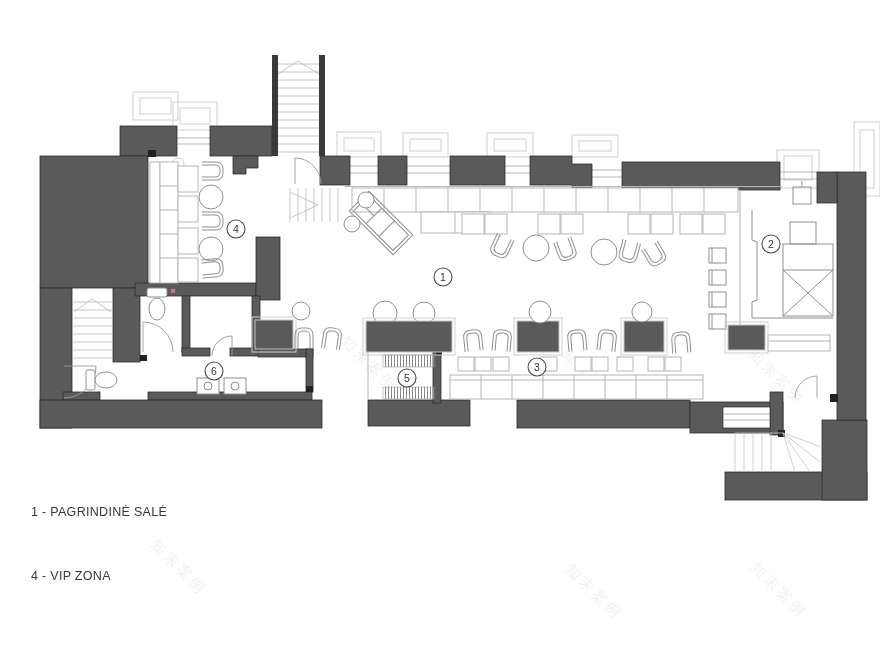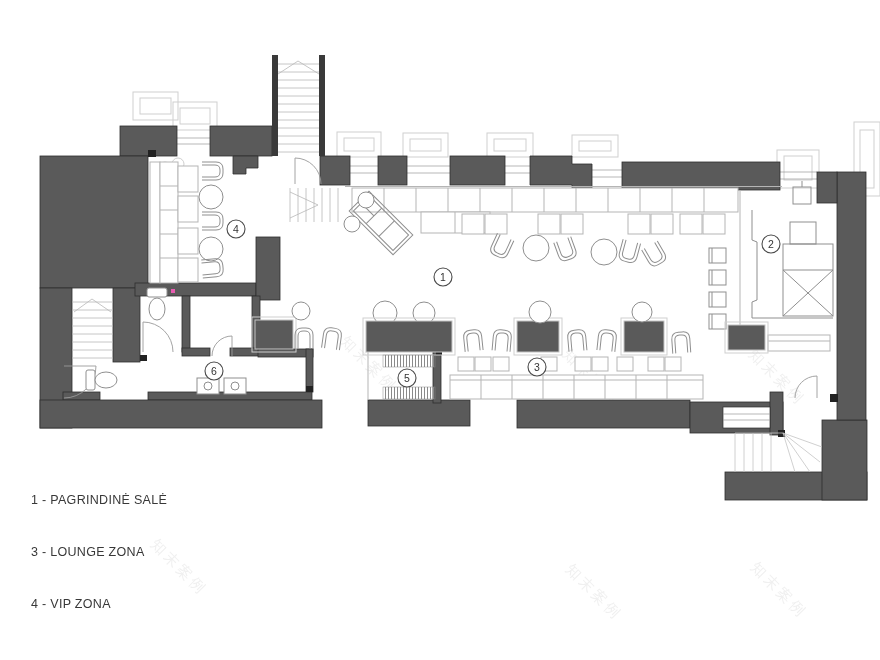--- a/index.html
+++ b/index.html
@@ -1,21 +1,21 @@
 <!DOCTYPE html>
 <html><head>
 <meta charset="utf-8">
 <style>
   html,body{margin:0;padding:0;background:#ffffff;}
   .canvas{position:relative;width:880px;height:660px;background:#fff;overflow:hidden;
           font-family:"Liberation Sans","DejaVu Sans",sans-serif;}
   .plan-svg{position:absolute;left:0;top:0;}
   .legend{position:absolute;left:31px;top:457px;color:#383838;font-size:12.5px;
           line-height:17.4px;letter-spacing:.3px;white-space:pre;}
-  .legend div{height:17.4px;}
+  .legend div{height:17.4px;margin-top:12px;}
   svg text.wm{font-size:15px;letter-spacing:3px;fill:#f0f0f0;}
   svg text.num{font-size:10.5px;fill:#333;text-anchor:middle;}
   .w{fill:#5a5a5a;stroke:#2e2e2e;stroke-width:.8;}
   .lt{stroke:#b5b5b5;fill:none;}
   .ltf{stroke:#b5b5b5;fill:#ffffff;}
   .md{stroke:#8f8f8f;fill:#ffffff;}
   .mdn{stroke:#8f8f8f;fill:none;}
   .win{stroke:#cfcfcf;fill:none;}
   .dk{fill:#5a5a5a;stroke:#c4c4c4;stroke-width:1;}
   .tick{fill:#222;stroke:none;}
@@ -391,18 +391,17 @@
     </g>
     <g>
       <circle cx="214" cy="371" r="9" fill="#fff" stroke="#4a4a4a" stroke-width="1.1"></circle>
       <text class="num" x="214" y="375">6</text>
     </g>
   </g>
 </svg>
 
   <div class="legend">
     <div>1 - PAGRINDINĖ SALĖ</div>
-    <div>3 - LOUNGE ZONA</div>
     <div>4 - VIP ZONA</div>
     
     
   </div>
 </div>
 
 </body></html>

